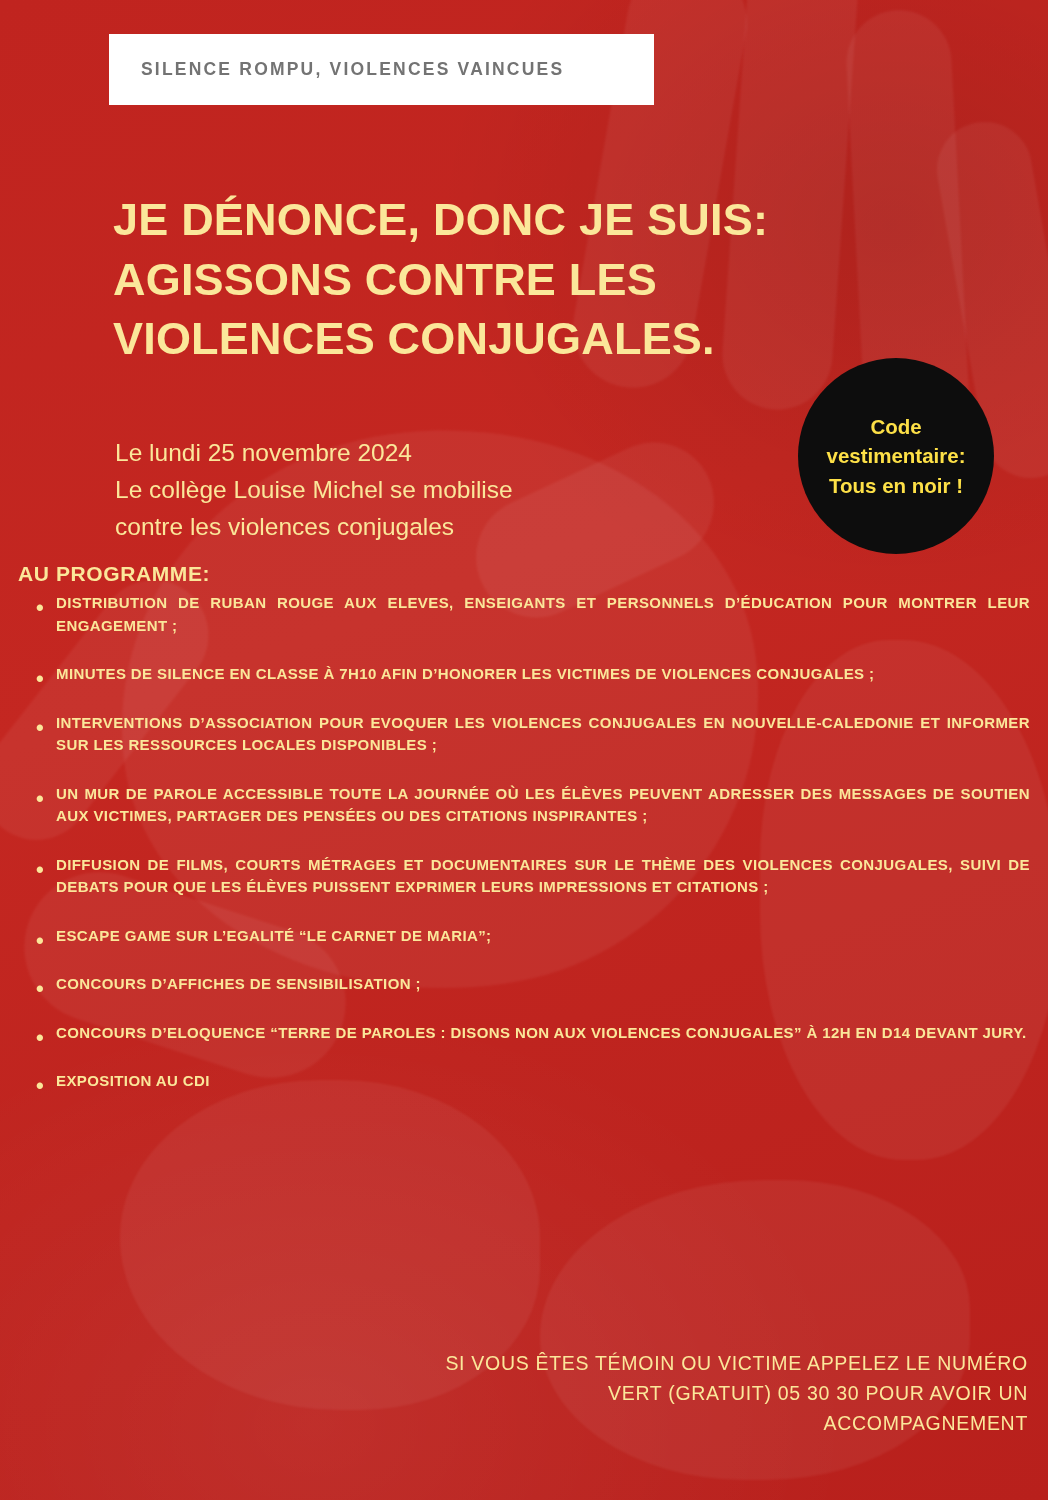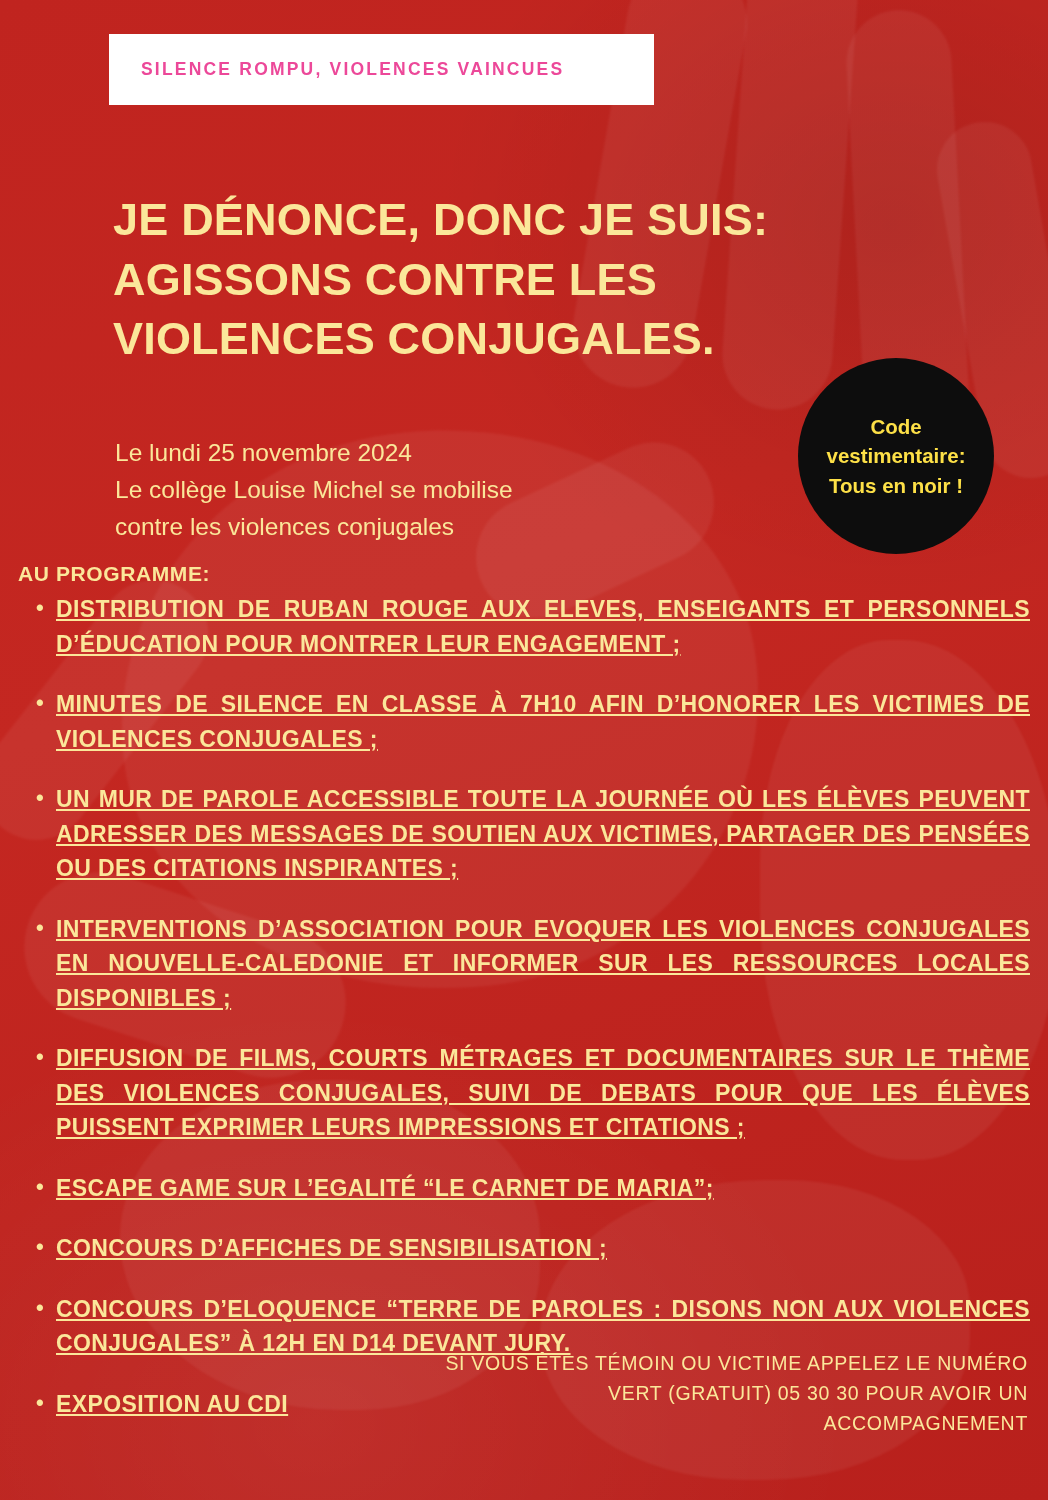--- a/index.html
+++ b/index.html
@@ -57,21 +57,21 @@
     left: 109px;
     top: 34px;
     width: 545px;
     height: 71px;
     background: #ffffff;
     display: flex;
     align-items: center;
   }
   .tagline-text {
     padding-left: 32px;
-    color: #ec4899;
+    color: #737373;
     font-size: 17.5px;
     font-weight: bold;
     letter-spacing: 2.2px;
   }
 
   .headline {
     position: absolute;
     left: 113px;
     top: 160px;
     width: 800px;
@@ -129,28 +129,27 @@
     left: 18px;
     top: 592px;
     width: 1012px;
     margin: 0;
     padding: 0;
     list-style: none;
   }
   .program-item {
     position: relative;
     color: #fbe79a;
-    font-size: 23px;
+    font-size: 15px;
     font-weight: bold;
     line-height: 1.5;
     letter-spacing: 0.4px;
     text-align: justify;
     padding-left: 38px;
     margin-bottom: 26px;
-    text-decoration: underline;
   }
   .program-item::before {
     content: "•";
     position: absolute;
     left: 18px;
     top: -1px;
     font-size: 22px;
   }
   .program-item.last-item {
     margin-bottom: 6px;
@@ -203,22 +202,22 @@
 
     <div class="intro" style="white-space: pre-line;">Le lundi 25 novembre 2024
 Le collège Louise Michel se mobilise
 contre les violences conjugales</div>
 
     <div class="program-title">AU PROGRAMME:</div>
 
     <ul class="program-list">
       <li class="program-item">DISTRIBUTION DE RUBAN ROUGE AUX ELEVES, ENSEIGANTS ET PERSONNELS D’ÉDUCATION POUR MONTRER LEUR ENGAGEMENT ;</li>
       <li class="program-item">MINUTES DE SILENCE EN CLASSE À 7H10 AFIN D’HONORER LES VICTIMES DE VIOLENCES CONJUGALES ;</li>
+      <li class="program-item">INTERVENTIONS D’ASSOCIATION POUR EVOQUER LES VIOLENCES CONJUGALES EN NOUVELLE-CALEDONIE ET INFORMER SUR LES RESSOURCES LOCALES DISPONIBLES ;</li>
       <li class="program-item">UN MUR DE PAROLE ACCESSIBLE TOUTE LA JOURNÉE OÙ LES ÉLÈVES PEUVENT ADRESSER DES MESSAGES DE SOUTIEN AUX VICTIMES, PARTAGER DES PENSÉES OU DES CITATIONS INSPIRANTES ;</li>
-      <li class="program-item">INTERVENTIONS D’ASSOCIATION POUR EVOQUER LES VIOLENCES CONJUGALES EN NOUVELLE-CALEDONIE ET INFORMER SUR LES RESSOURCES LOCALES DISPONIBLES ;</li>
       <li class="program-item">DIFFUSION DE FILMS, COURTS MÉTRAGES ET DOCUMENTAIRES SUR LE THÈME DES VIOLENCES CONJUGALES, SUIVI DE DEBATS POUR QUE LES ÉLÈVES PUISSENT EXPRIMER LEURS IMPRESSIONS ET CITATIONS ;</li>
       <li class="program-item no-justify">ESCAPE GAME SUR L’EGALITÉ “LE CARNET DE MARIA”;</li>
       <li class="program-item no-justify">CONCOURS D’AFFICHES DE SENSIBILISATION ;</li>
       <li class="program-item">CONCOURS D’ELOQUENCE “TERRE DE PAROLES : DISONS NON AUX VIOLENCES CONJUGALES” À 12H EN D14 DEVANT JURY.</li>
       <li class="program-item no-justify last-item">EXPOSITION AU CDI</li>
     </ul>
 
     <div class="helpline">SI VOUS ÊTES TÉMOIN OU VICTIME APPELEZ LE NUMÉRO VERT (GRATUIT) 05 30 30 POUR AVOIR UN ACCOMPAGNEMENT</div>
 
   </div>

